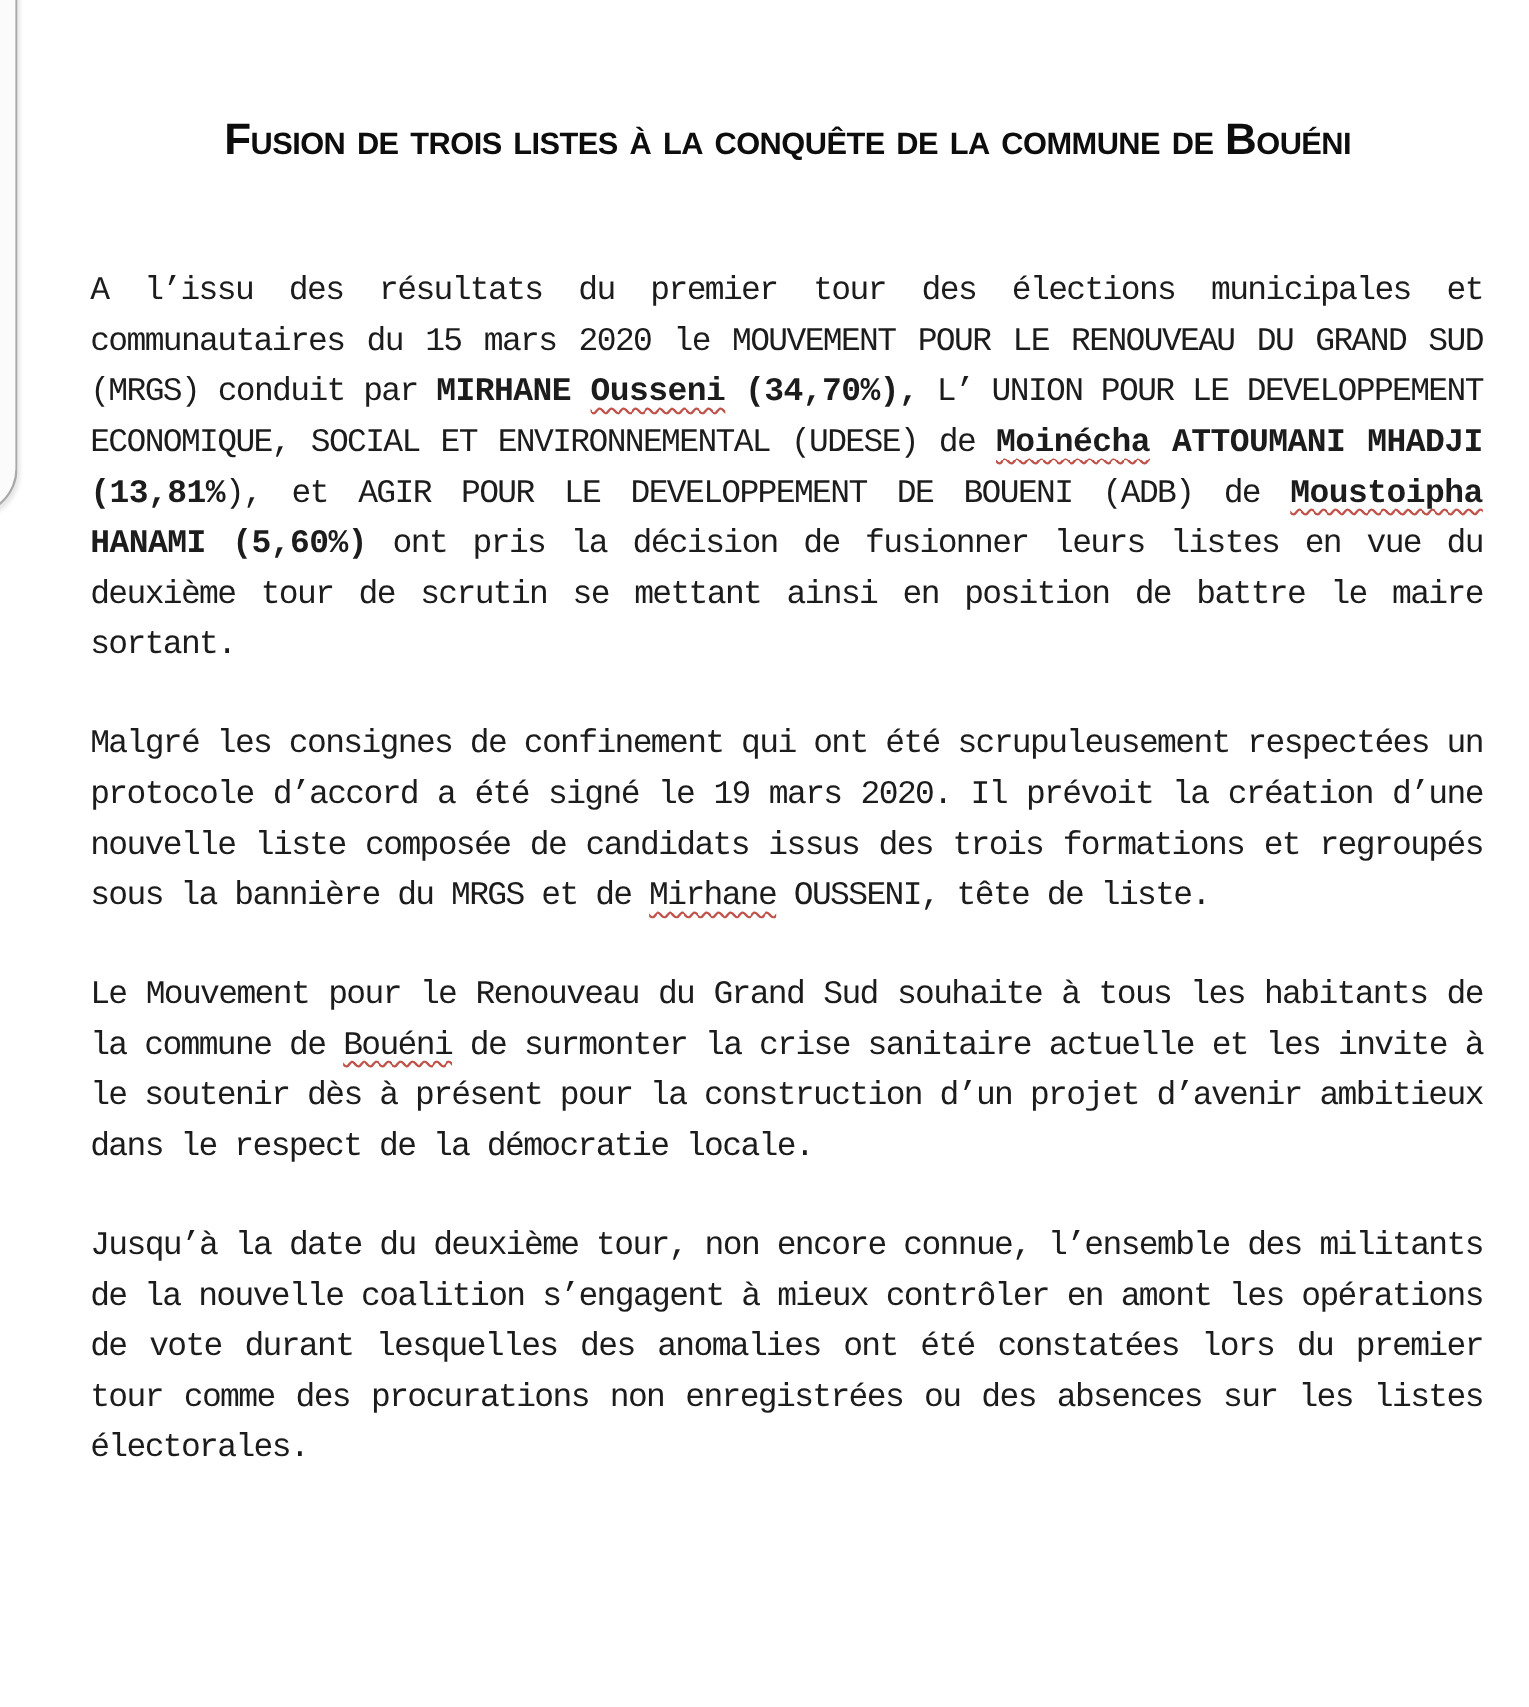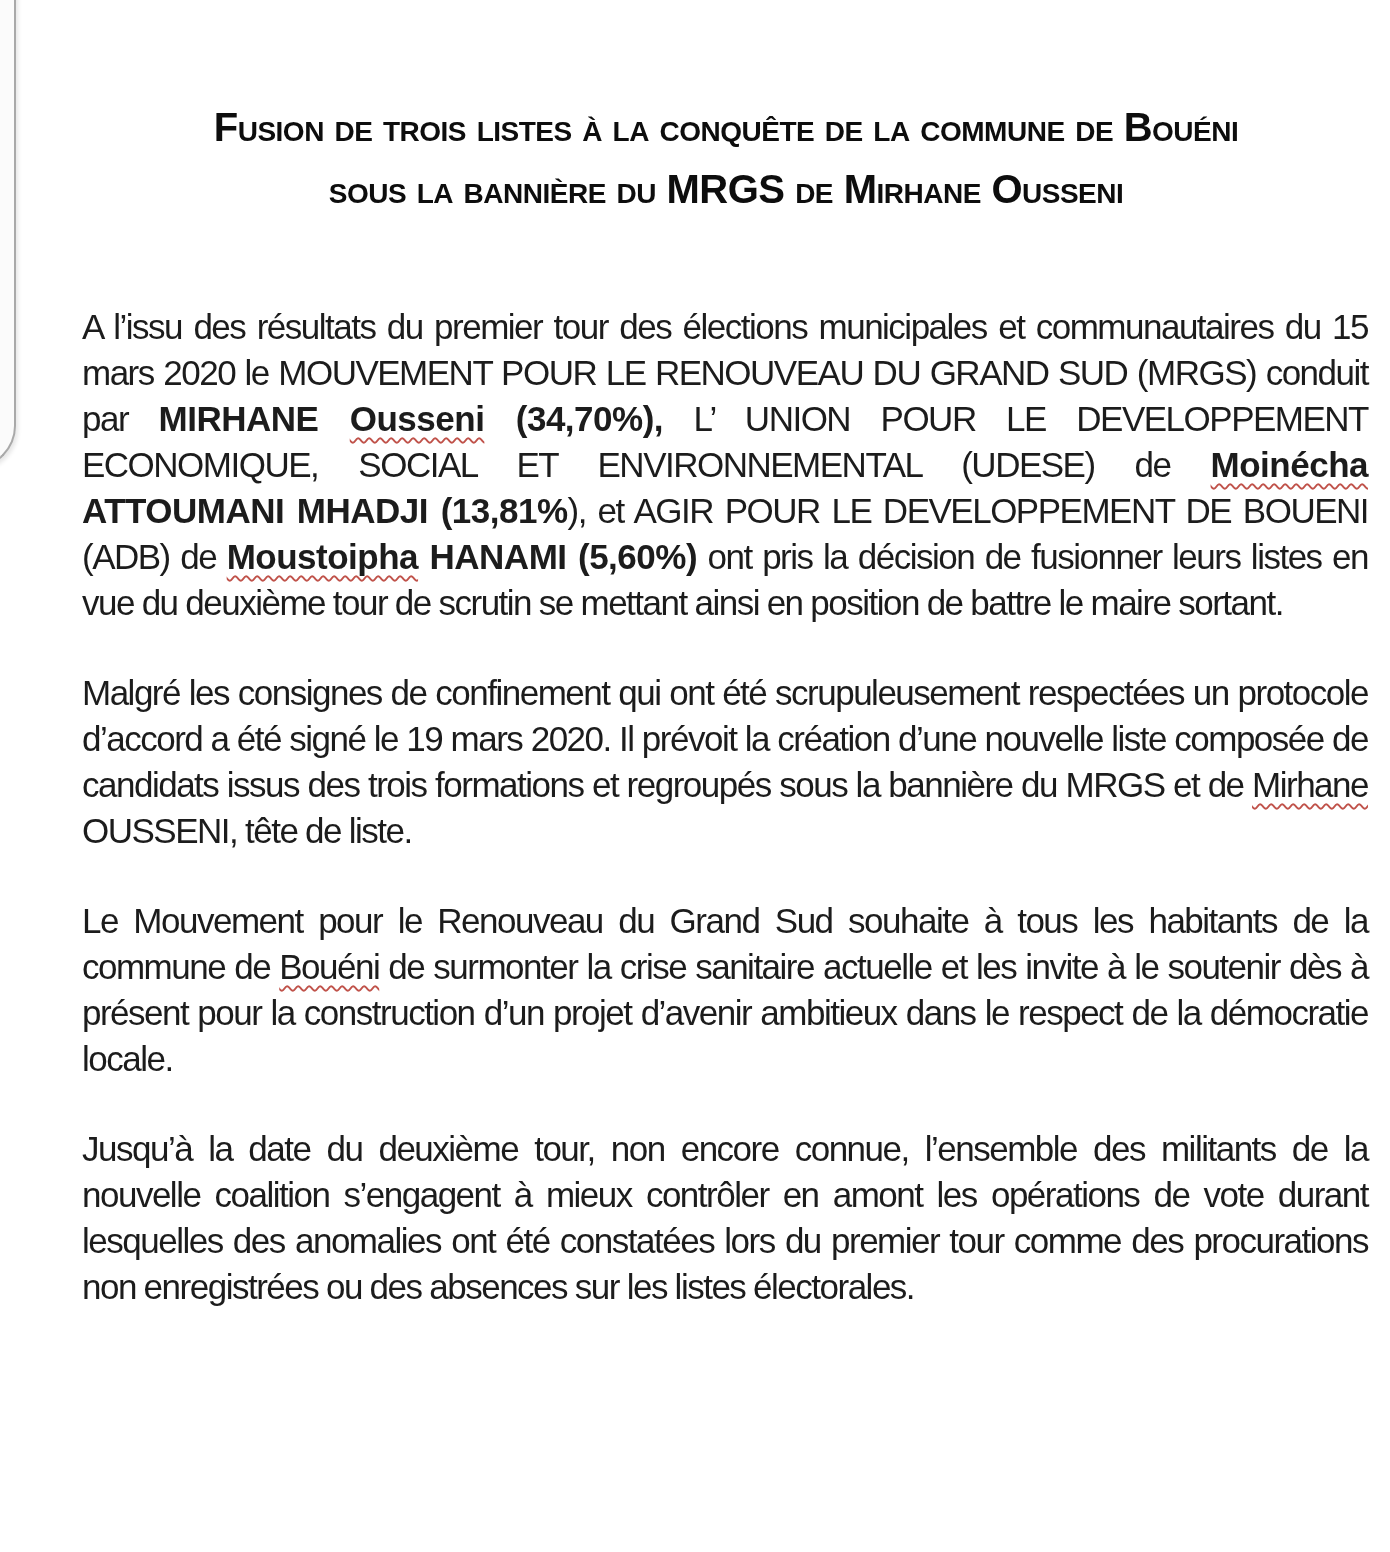--- a/index.html
+++ b/index.html
@@ -24,62 +24,62 @@
     left:-62px;top:-18px;
     width:78px;height:486px;
     background:var(--offpage-fill);
     border-right:2px solid var(--page-edge-line);
     border-bottom:2px solid var(--page-edge-line);
     border-radius:0 0 42px 0;
     box-shadow:2px 3px 4px rgba(0,0,0,0.10);
   }
   .doc{
     position:relative;
-    padding:96px 20px 0 82px;
+    padding:96px 40px 0 82px;
   }
   .doc-title{
     text-align:center;
     font-weight:700;
     font-variant:small-caps;
     font-size:40px;
     line-height:62px;
     letter-spacing:-0.5px;
     color:var(--title-text);
   }
   .doc-title .title-line{white-space:nowrap;}
   .doc-body{margin-top:84px;}
   .para{
-    font-size:35px;
+    font-size:30px;
     line-height:46px;
     letter-spacing:-1.5px;
     word-spacing:-0.5px;
     text-align:justify;
     color:var(--text);
     margin:0 2px 44px 0;
+    font-family:Liberation Mono, monospace;
   }
   .para span{white-space:pre-wrap;}
   .b{font-weight:700;letter-spacing:-0.5px;}
   .sq{
     text-decoration-line:underline;
     text-decoration-style:wavy;
     text-decoration-color:var(--spellcheck-underline);
     text-decoration-thickness:2px;
     text-underline-offset:6px;
     text-decoration-skip-ink:none;
   }
 </style>
 </head>
 <body>
 
 <div class="page-edge"></div>
 
 <div class="doc">
   <h1 class="doc-title">
     <div class="title-line">Fusion de trois listes à la conquête de la commune de Bouéni</div>
-    <div class="title-line">sous la bannière du MRGS de Mirhane Ousseni</div>
   </h1>
 
   <div class="doc-body">
     <p class="para"><span>A l’issu des résultats du premier tour des élections municipales et communautaires du 15 mars 2020 le MOUVEMENT POUR LE RENOUVEAU DU GRAND SUD (MRGS) conduit par </span><span class="b">MIRHANE </span><span class="b sq">Ousseni</span><span class="b"> (34,70%),</span><span> L’ UNION POUR LE DEVELOPPEMENT ECONOMIQUE, SOCIAL ET ENVIRONNEMENTAL (UDESE) de </span><span class="b sq">Moinécha</span><span class="b"> ATTOUMANI MHADJI (13,81%</span><span>), et AGIR POUR LE DEVELOPPEMENT DE BOUENI (ADB) de </span><span class="b sq">Moustoipha</span><span class="b"> HANAMI (5,60%)</span><span> ont pris la décision de fusionner leurs listes en vue du deuxième tour de scrutin se mettant ainsi en position de battre le maire sortant.</span></p>
     <p class="para"><span>Malgré les consignes de confinement qui ont été scrupuleusement respectées un protocole d’accord a été signé le 19 mars 2020. Il prévoit la création d’une nouvelle liste composée de candidats issus des trois formations et regroupés sous la bannière du MRGS et de </span><span class="sq">Mirhane</span><span> OUSSENI, tête de liste.</span></p>
     <p class="para"><span>Le Mouvement pour le Renouveau du Grand Sud souhaite à tous les habitants de la commune de </span><span class="sq">Bouéni</span><span> de surmonter la crise sanitaire actuelle et les invite à le soutenir dès à présent pour la construction d’un projet d’avenir ambitieux dans le respect de la démocratie locale.</span></p>
     <p class="para"><span>Jusqu’à la date du deuxième tour, non encore connue, l’ensemble des militants de la nouvelle coalition s’engagent à mieux contrôler en amont les opérations de vote durant lesquelles des anomalies ont été constatées lors du premier tour comme des procurations non enregistrées ou des absences sur les listes électorales.</span></p>
   </div>
 </div>
 

